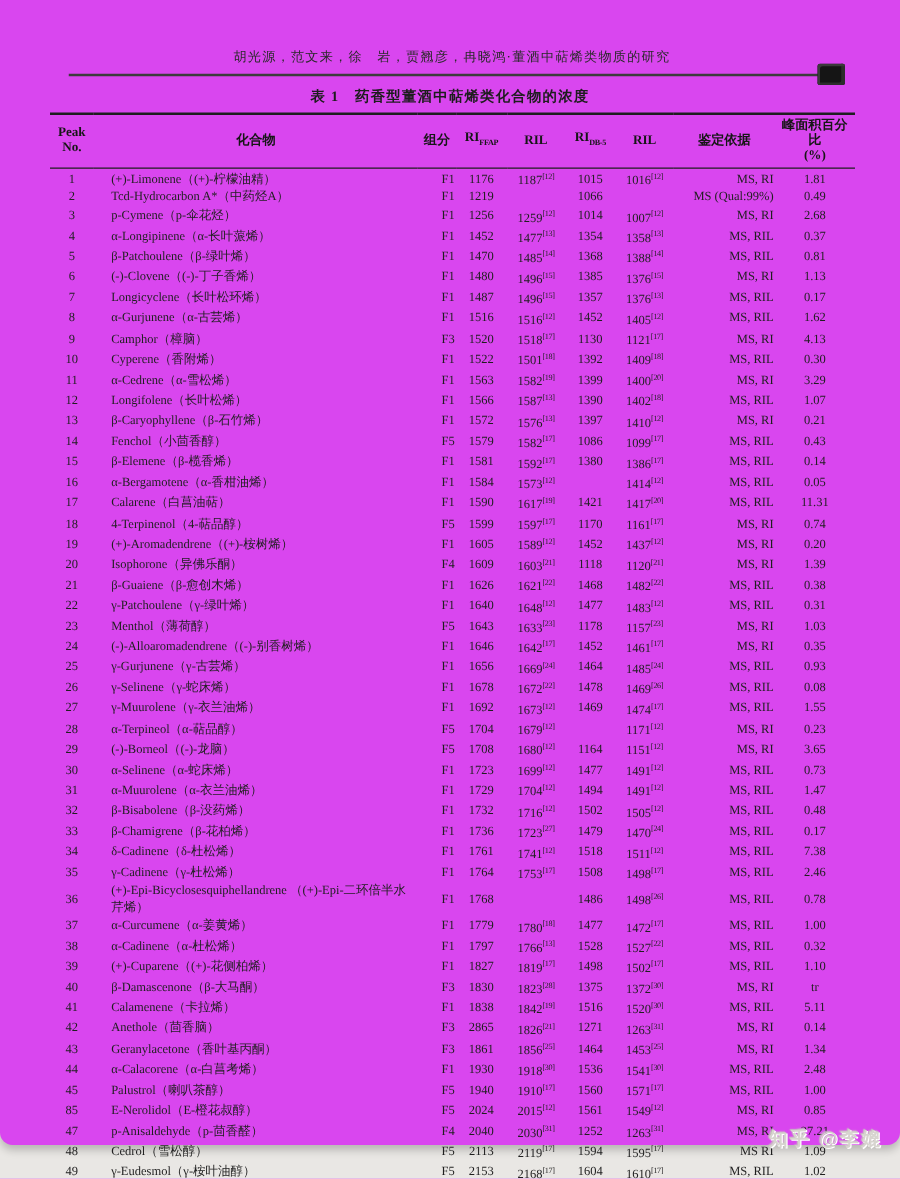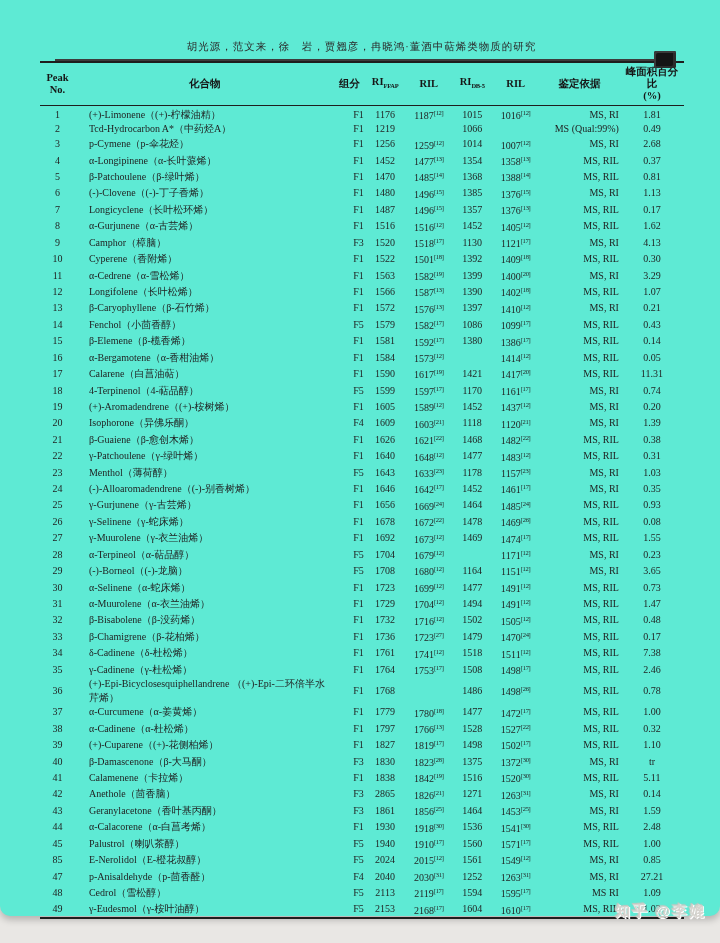--- a/index.html
+++ b/index.html
@@ -4,21 +4,21 @@
 <style>
   html,body{margin:0;padding:0;}
   body{
     width:720px;height:943px;position:relative;overflow:hidden;
     background:#e9e7e4;
     font-family:"Liberation Serif","DejaVu Serif",serif;
     color:#222;
   }
   .page{
     position:absolute;left:0;top:0;width:720px;height:916px;
-    background:#5eead4;border-radius:0 0 10px 10px;
+    background:#d946ef;border-radius:0 0 10px 10px;
     box-shadow:0 4px 7px rgba(0,0,0,0.22);
   }
   
   .running-head-wrap{
     position:relative;margin:0 52px 0 55px;padding:36px 0 5px 0;
     border-bottom:2px solid #3c3c3c;text-align:center;
   }
   .running-head{font-size:10.5px;letter-spacing:1px;color:#2a2a2a;}
   .stamp{
     position:absolute;right:-8px;bottom:-9px;width:22px;height:17px;
@@ -58,20 +58,21 @@
 </head>
 <body>
 
 <div class="page">
 
   <div class="running-head-wrap">
     <span class="running-head">胡光源，范文来，徐　岩，贾翘彦，冉晓鸿·董酒中萜烯类物质的研究</span>
     <span class="stamp"></span>
   </div>
 
+  <div class="table-title">表 1　药香型董酒中萜烯类化合物的浓度</div>
 
   <table class="main">
     <thead>
       <tr>
         <th>
           <span>Peak</span><br>
           <span>No.</span>
         </th>
         <th>化合物</th>
         <th>组分</th>
@@ -551,21 +552,21 @@
         </tr>
         <tr>
           <td class="c-no">43</td>
           <td class="c-name">Geranylacetone（香叶基丙酮）</td>
           <td class="c-frac">F3</td>
           <td class="c-num">1861</td>
           <td class="c-ril">1856<sup class="ref">[25]</sup></td>
           <td class="c-num">1464</td>
           <td class="c-ril">1453<sup class="ref">[25]</sup></td>
           <td class="c-id">MS, RI</td>
-          <td class="c-pct">1.59</td>
+          <td class="c-pct">1.34</td>
         </tr>
         <tr>
           <td class="c-no">44</td>
           <td class="c-name">α-Calacorene（α-白菖考烯）</td>
           <td class="c-frac">F1</td>
           <td class="c-num">1930</td>
           <td class="c-ril">1918<sup class="ref">[30]</sup></td>
           <td class="c-num">1536</td>
           <td class="c-ril">1541<sup class="ref">[30]</sup></td>
           <td class="c-id">MS, RIL</td>

